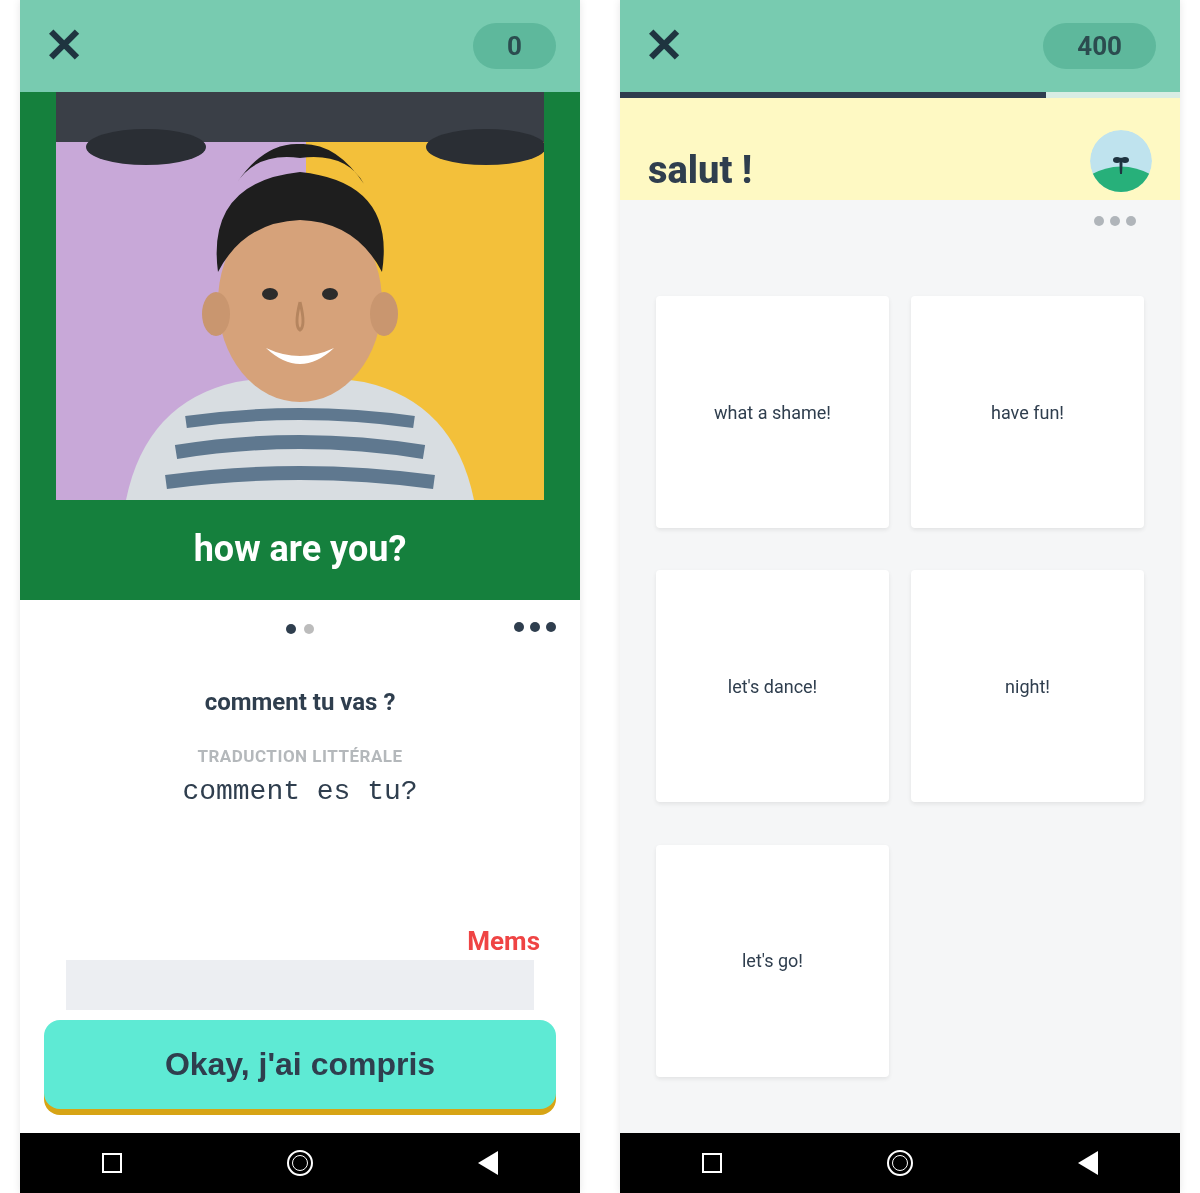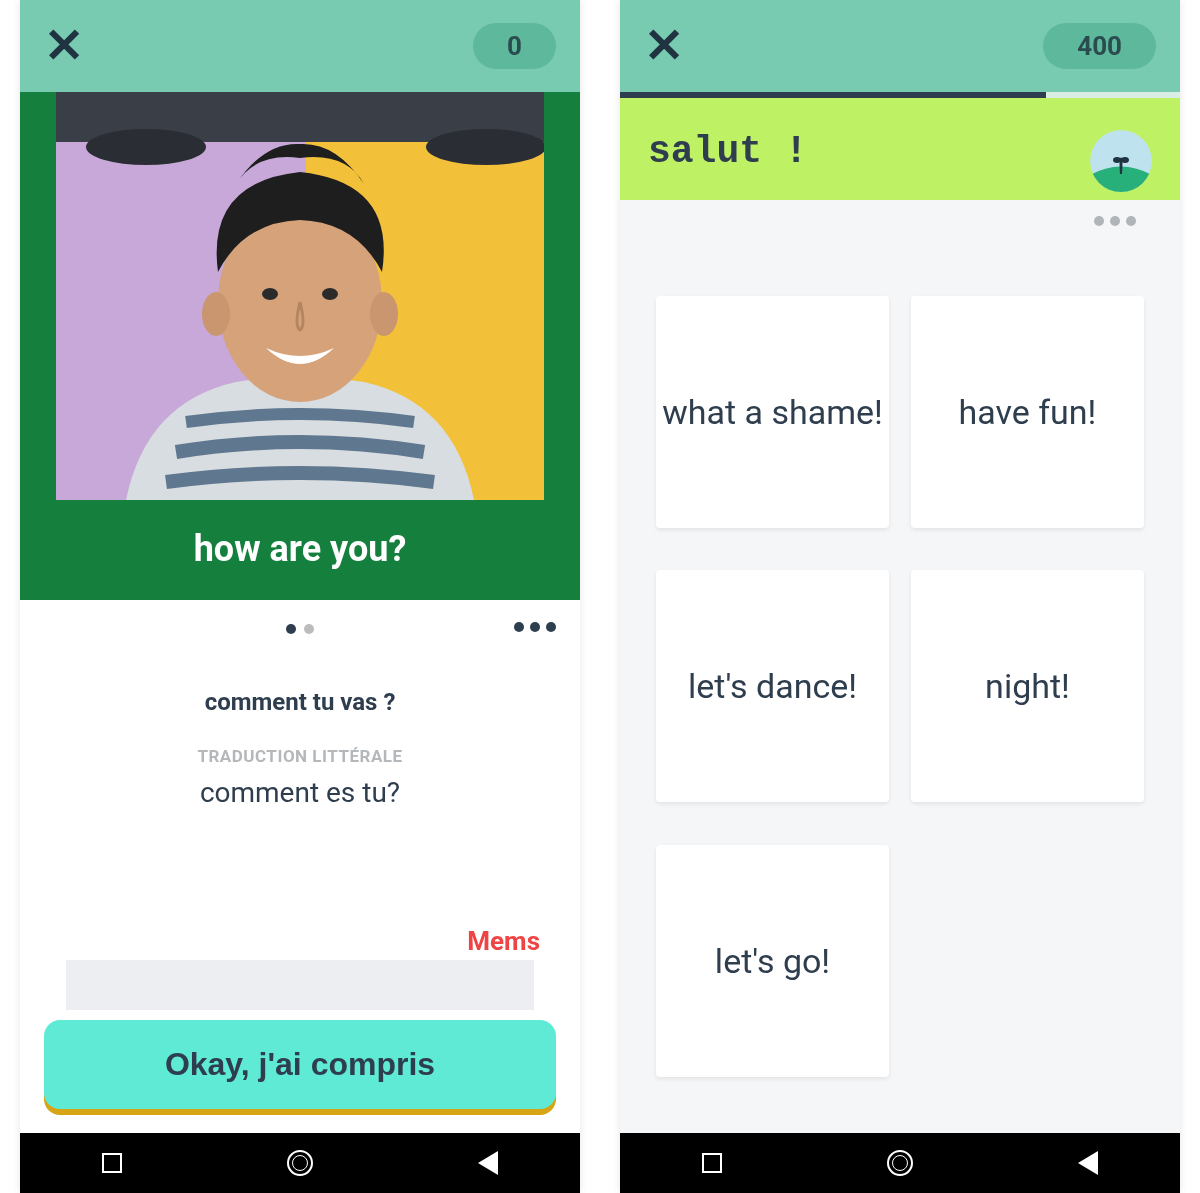--- a/index.html
+++ b/index.html
@@ -91,21 +91,21 @@
       flex: 1;
     }
     .label-sm {
       color: #b4b8bb;
       font-size: 17px;
       font-weight: 700;
       letter-spacing: 0.5px;
       margin-bottom: 10px;
     }
     .phrase-bold { color: #2f3e4e; font-weight: 700; font-size: 24px; margin-bottom: 30px; }
-    .phrase-reg { color: #2f3e4e; font-size: 28px; margin-bottom: 28px; }
+    .phrase-reg { color: #2f3e4e; font-size: 28px; margin-bottom: 28px; font-family: Liberation Mono, monospace; }
     .mems-row {
       padding: 20px 40px 4px 40px;
       color: #ef4444;
       font-weight: 700;
       font-size: 26px;
       text-align: right;
     }
     .mems-card {
       margin: 0 46px;
       height: 50px;
@@ -129,24 +129,23 @@
       background: #d9ede4;
       position: relative;
     }
     .progress-fill {
       height: 100%;
       width: 76%;
       background: #2f3e4e;
     }
     .question-row {
       display: flex;
-      align-items: flex-start;
+      align-items: flex-end;
       padding: 32px 28px 8px 28px;
-      background: #bef264;
-      font-family: Liberation Mono, monospace;
+      background: #fef9c3;
     }
     .question-text {
       color: #2f3e4e;
       font-weight: 800;
       font-size: 38px;
       flex: 1;
     }
     .avatar {
       width: 62px; height: 62px; border-radius: 50%; overflow: hidden;
     }
@@ -165,21 +164,21 @@
       gap: 22px;
       flex: 1;
     }
     .answer-card {
       background: #fff;
       border-radius: 4px;
       box-shadow: 0 2px 4px rgba(0,0,0,0.08);
       display: flex;
       align-items: center;
       justify-content: center;
-      font-size: 34px;
+      font-size: 18px;
       color: #2f3e4e;
       height: 232px;
       cursor: pointer;
     }
     .navbar {
       height: 60px;
       background: #000;
       display: flex;
       align-items: center;
       justify-content: space-around;

